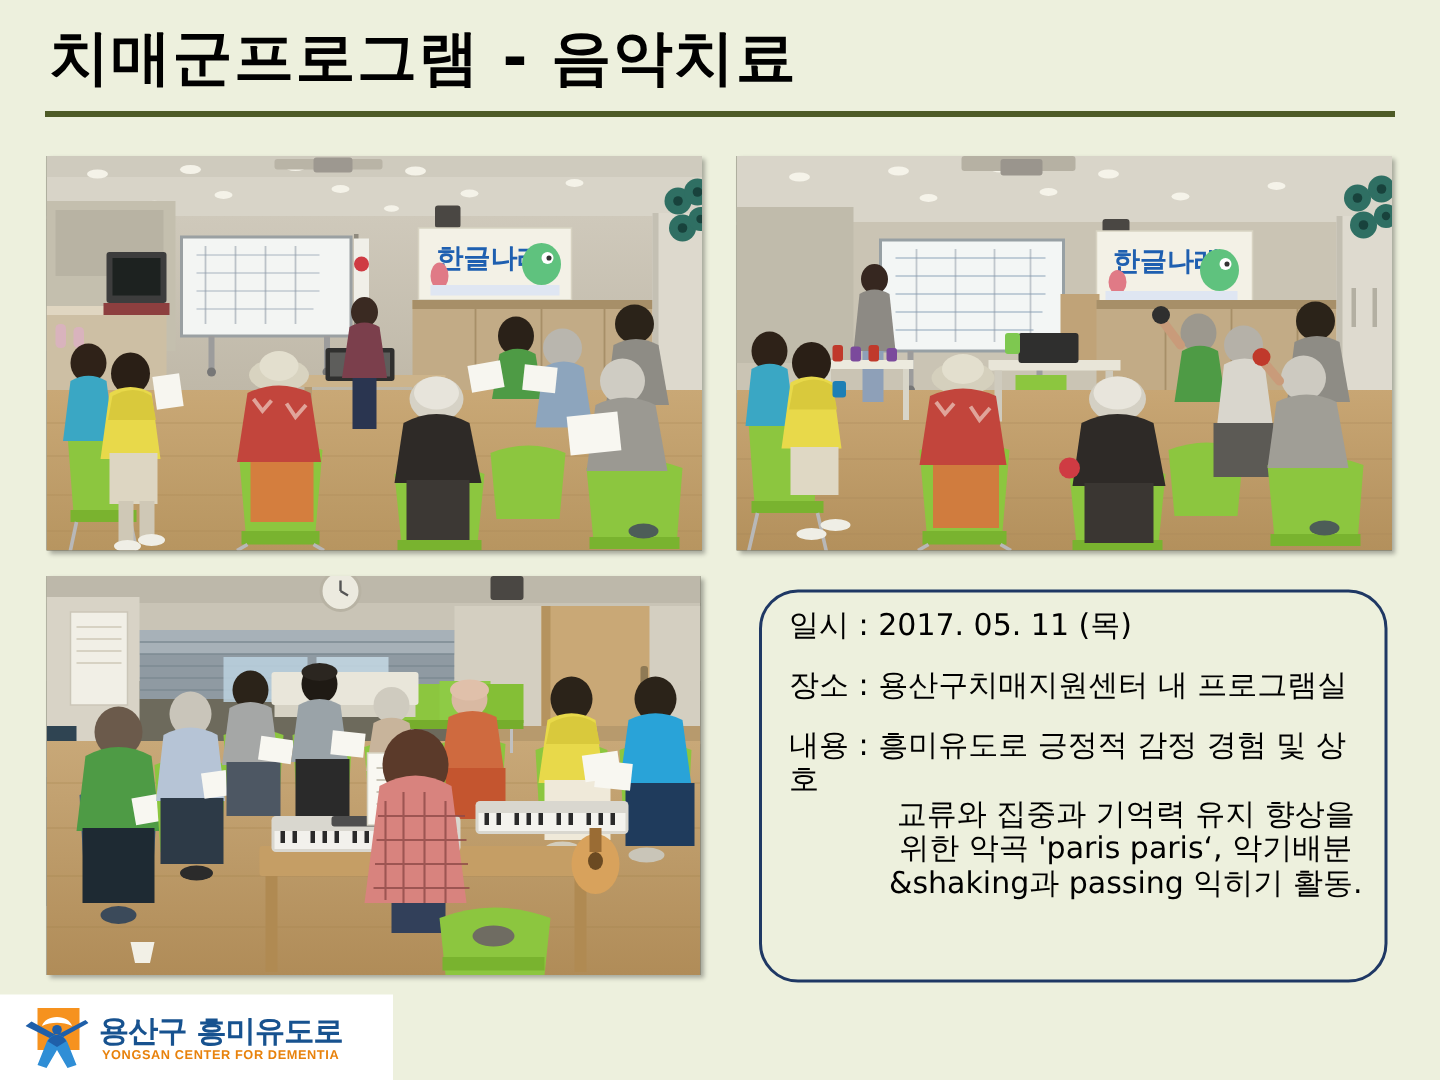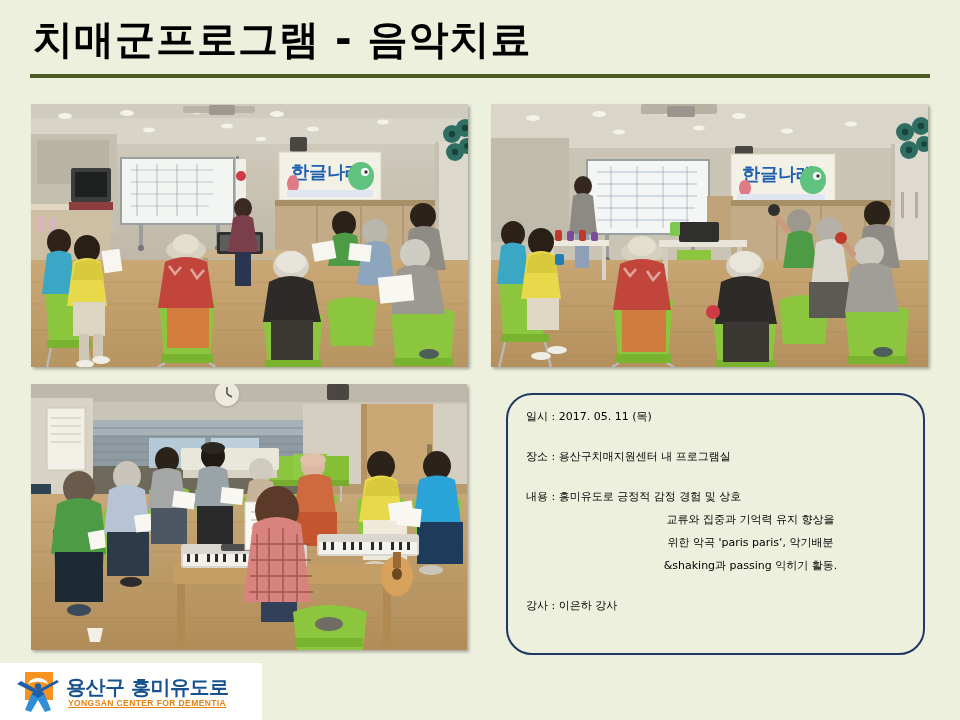--- a/index.html
+++ b/index.html
@@ -39,21 +39,21 @@
   
   .info-box{
     position:absolute;left:506px;top:393px;width:419px;height:262px;
     border:2.5px solid #1f3864;border-radius:26px;
     box-sizing:border-box;
     background:transparent;
   }
   .info-lines{
     position:absolute;left:18px;top:10px;right:10px;
     font-family:"DejaVu Sans","Liberation Sans",sans-serif;
-    font-size:11px;color:#000;line-height:23px;
+    font-size:20px;color:#000;line-height:23px;
   }
   .info-row{display:block;margin-bottom:17px;white-space:nowrap;}
   .info-row.cont-block{white-space:normal;}
   .cont{display:block;padding-left:62px;white-space:nowrap;text-align:center;}
 
   
   .logo-plate{
     position:absolute;left:0;top:663px;width:262px;height:57px;
     background:#ffffff;
   }
@@ -64,21 +64,20 @@
     position:absolute;left:66px;top:674px;
     font-size:20px;font-weight:bold;color:#17528f;
     font-family:"DejaVu Sans","Liberation Sans",sans-serif;
     letter-spacing:-.5px;white-space:nowrap;
   }
   .logo-text-en{
     position:absolute;left:68px;top:698px;
     font-size:8.5px;font-weight:bold;color:#e8820c;
     letter-spacing:.4px;white-space:nowrap;
     font-family:"Liberation Sans",sans-serif;
-    text-decoration:underline;
   }
 </style>
 </head>
 <body>
 
 <div class="slide">
 
   <div class="title">치매군프로그램 - 음악치료</div>
   <div class="title-rule"></div>
 
@@ -601,24 +600,20 @@
       </div>
 
       <div class="info-row cont-block">
         <span>내용 :</span>
         <span>흥미유도로 긍정적 감정 경험 및 상호</span>
         <span class="cont">교류와 집중과 기억력 유지 향상을</span>
         <span class="cont">위한 악곡 'paris paris‘, 악기배분</span>
         <span class="cont">&amp;shaking과 passing 익히기 활동.</span>
       </div>
 
-      <div class="info-row">
-        <span>강사 :</span>
-        <span>이은하 강사</span>
-      </div>
 
     </div>
   </div>
 
   <div class="logo-plate"></div>
   <div class="logo-mark">
     <svg viewBox="0 0 42 40">
       <rect x="8" y="0" width="28" height="28" fill="#f6921e"></rect>
       <path d="M21 6c-5 0-9 2.5-10 6 3-1.5 6.5-2.2 10-2.2S28 10.5 31 12c-1-3.5-5-6-10-6z" fill="#ffffff"></path>
       <circle cx="21" cy="14.5" r="3.2" fill="#1f5fa9"></circle>

